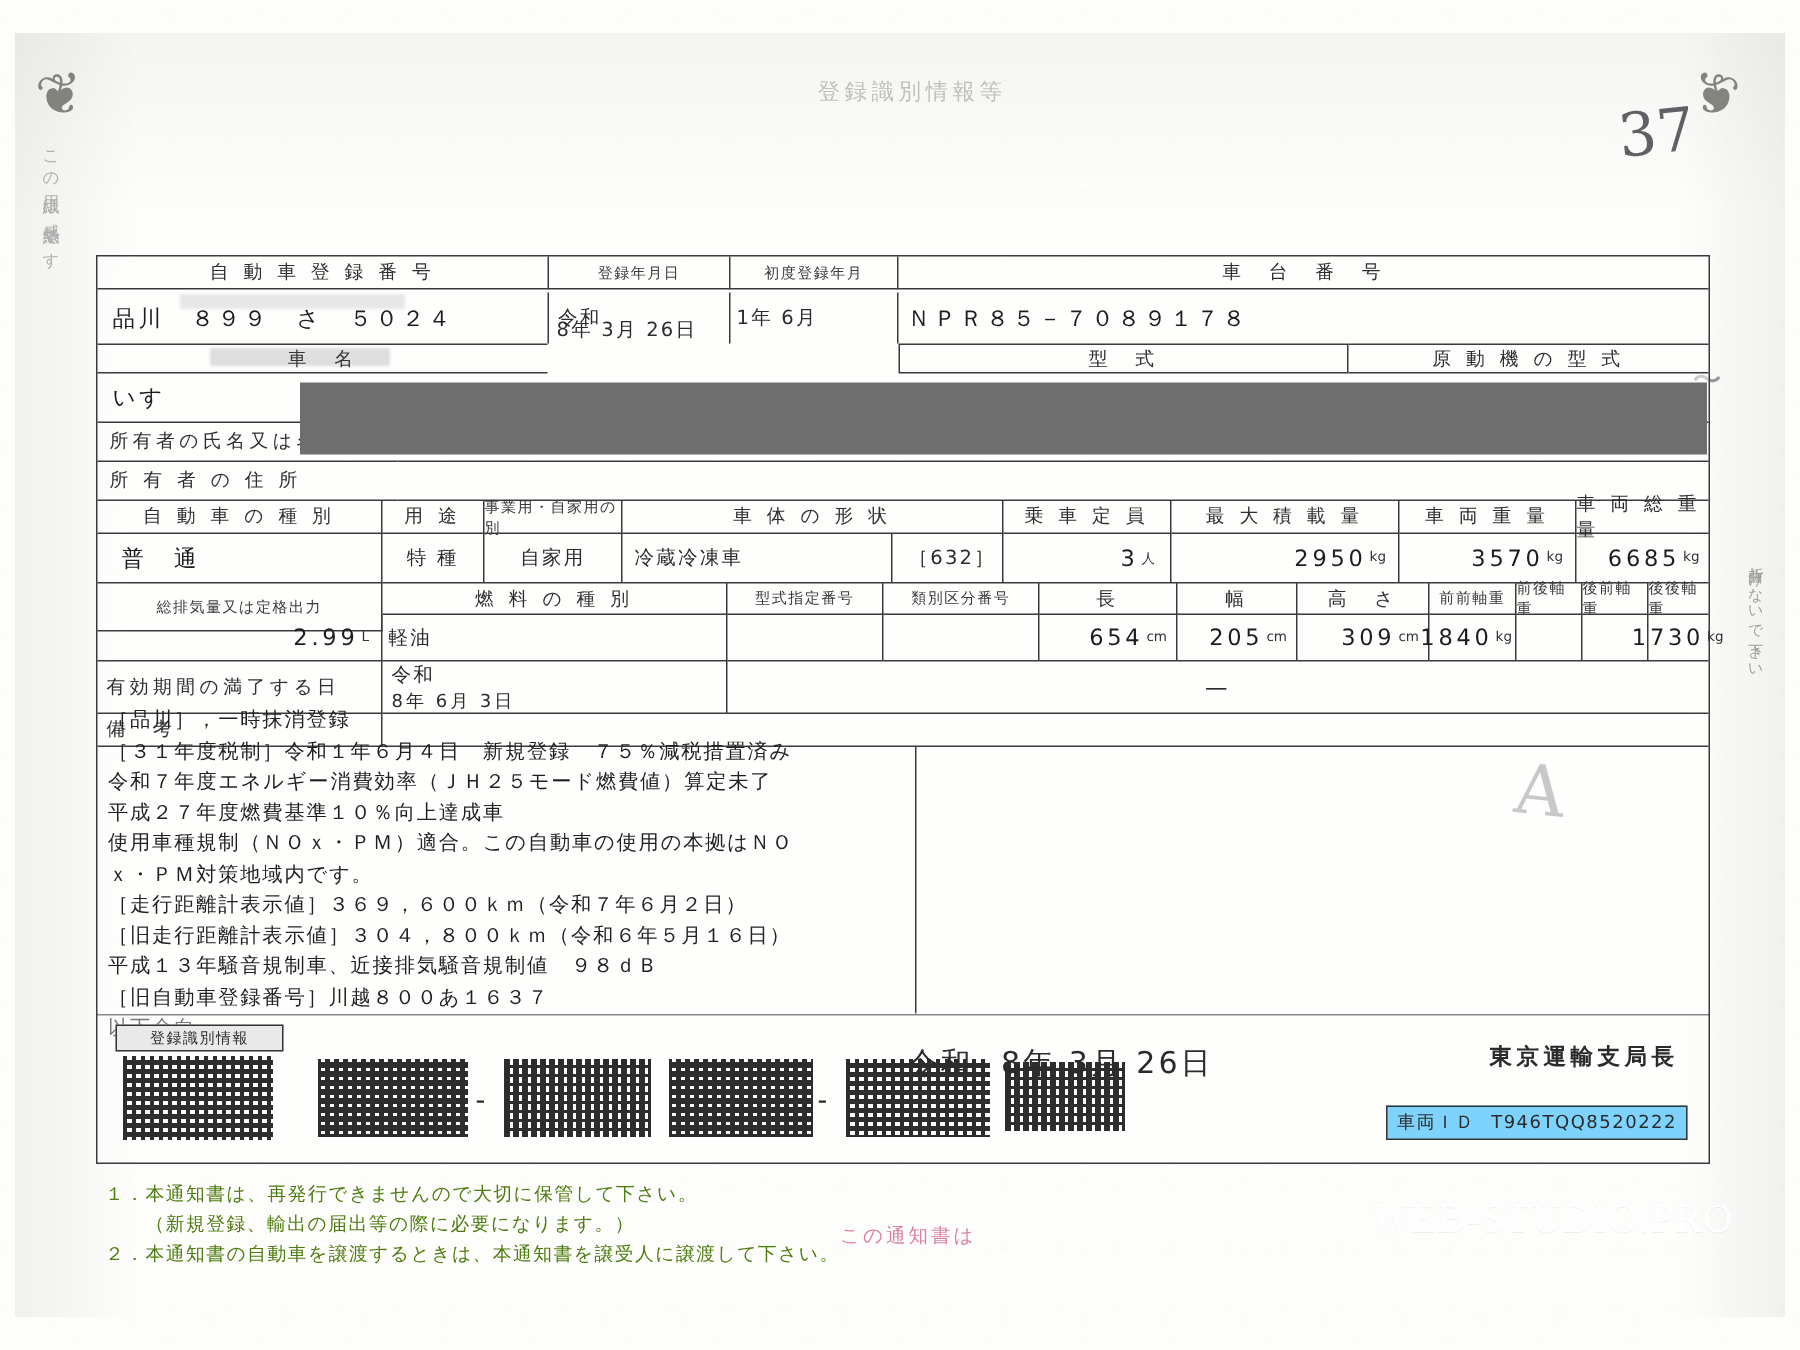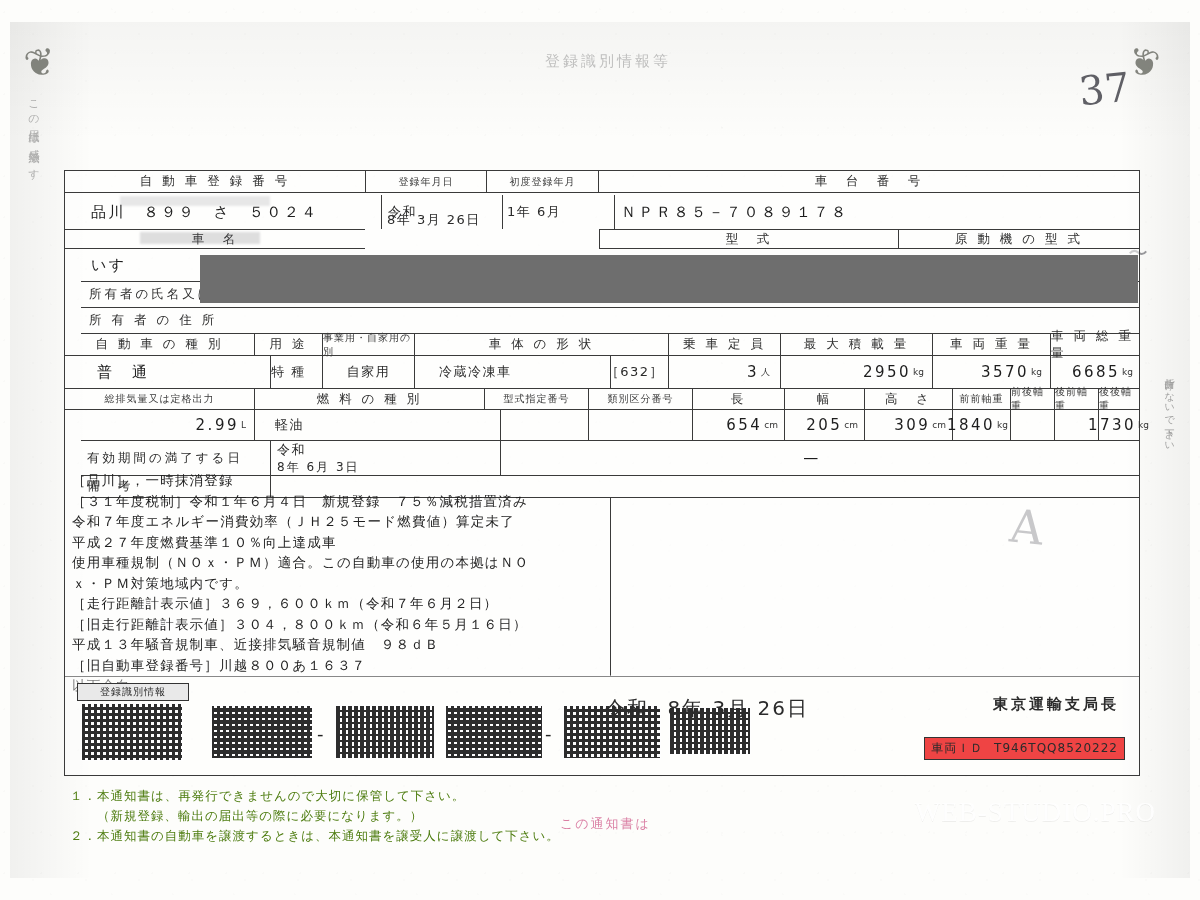--- a/index.html
+++ b/index.html
@@ -78,21 +78,21 @@
   .cell{position:absolute;box-sizing:border-box;}
   .bt{border-top:1px solid #3a3a3a;}
   .bb{border-bottom:1px solid #3a3a3a;}
   .bl{border-left:1px solid #3a3a3a;}
   .br{border-right:1px solid #3a3a3a;}
   .lbl{font-size:12.5px;letter-spacing:3px;color:#2e2e2e;}
   .lbl-s{font-size:10px;letter-spacing:1px;color:#3a3a3a;}
   .val{font-size:15px;letter-spacing:2.5px;color:#1d1d1d;}
   .val-s{font-size:13px;letter-spacing:1.5px;}
   .ctr{display:flex;align-items:center;justify-content:center;}
-  .lft{display:flex;align-items:center;margin-left:16px;}
+  .lft{display:flex;align-items:center;}
   .rgt{display:flex;align-items:center;justify-content:flex-end;}
   .unit{font-size:9px;letter-spacing:0;margin-left:2px;color:#333;}
 
   .redact{
     position:absolute;left:200px;top:255px;width:938px;height:48px;
     background:#6e6e6e;
   }
 
   
   .remarks{
@@ -126,21 +126,21 @@
   .qr.v3{
     background-image:
       repeating-linear-gradient(90deg,#111 0 4px,transparent 4px 7px),
       repeating-linear-gradient(0deg,#111 0 2px,transparent 2px 6px);
   }
   .dash{position:absolute;font-size:18px;color:#222;}
   .date-line{position:absolute;right:330px;top:20px;font-size:20px;letter-spacing:2px;text-align:right;}
   .office{position:absolute;right:20px;top:20px;font-size:15px;letter-spacing:3px;font-weight:bold;}
   .vid{
     position:absolute;right:14px;top:62px;border:1px solid #333;padding:2px 6px;
-    font-size:12px;letter-spacing:1px;background:#ef4444;
+    font-size:12px;letter-spacing:1px;background:#7dd3fc;
   }
   .notes{
     position:absolute;left:70px;top:786px;font-size:12.5px;line-height:20px;
     letter-spacing:1px;color:#4d7c0f;white-space:pre;
   }
   .smudge{
     position:absolute;background:rgba(90,90,95,.55);filter:blur(1px);
   }
 </style>
 </head>
@@ -219,21 +219,21 @@
     </div>
     <div class="cell br rgt val" style="left:868px;top:185px;width:118px;height:32px;padding-right:8px;">
       <span>3570</span>
         <span class="unit">kg</span>
     </div>
     <div class="cell rgt val" style="left:986px;top:185px;width:88px;height:32px;padding-right:6px;">
       <span>6685</span>
         <span class="unit">kg</span>
     </div>
 
-    <div class="cell bt bb br ctr lbl-s" style="left:0;top:217px;width:190px;height:22px;">総排気量又は定格出力</div>
+    <div class="cell bt bb br ctr lbl-s" style="left:0;top:217px;width:190px;height:33px;">総排気量又は定格出力</div>
     <div class="cell bt bb br ctr lbl" style="left:190px;top:217px;width:230px;height:22px;">燃 料 の 種 別</div>
     <div class="cell bt bb br ctr lbl-s" style="left:420px;top:217px;width:104px;height:22px;">型式指定番号</div>
     <div class="cell bt bb br ctr lbl-s" style="left:524px;top:217px;width:104px;height:22px;">類別区分番号</div>
     <div class="cell bt bb br ctr lbl" style="left:628px;top:217px;width:92px;height:22px;">長</div>
     <div class="cell bt bb br ctr lbl" style="left:720px;top:217px;width:80px;height:22px;">幅</div>
     <div class="cell bt bb br ctr lbl" style="left:800px;top:217px;width:88px;height:22px;">高　さ</div>
     <div class="cell bt bb br ctr lbl-s" style="left:888px;top:217px;width:58px;height:22px;">前前軸重</div>
     <div class="cell bt bb br ctr lbl-s" style="left:946px;top:217px;width:44px;height:22px;">前後軸重</div>
     <div class="cell bt bb br ctr lbl-s" style="left:990px;top:217px;width:44px;height:22px;">後前軸重</div>
     <div class="cell bt bb ctr lbl-s" style="left:1034px;top:217px;width:40px;height:22px;">後後軸重</div>

